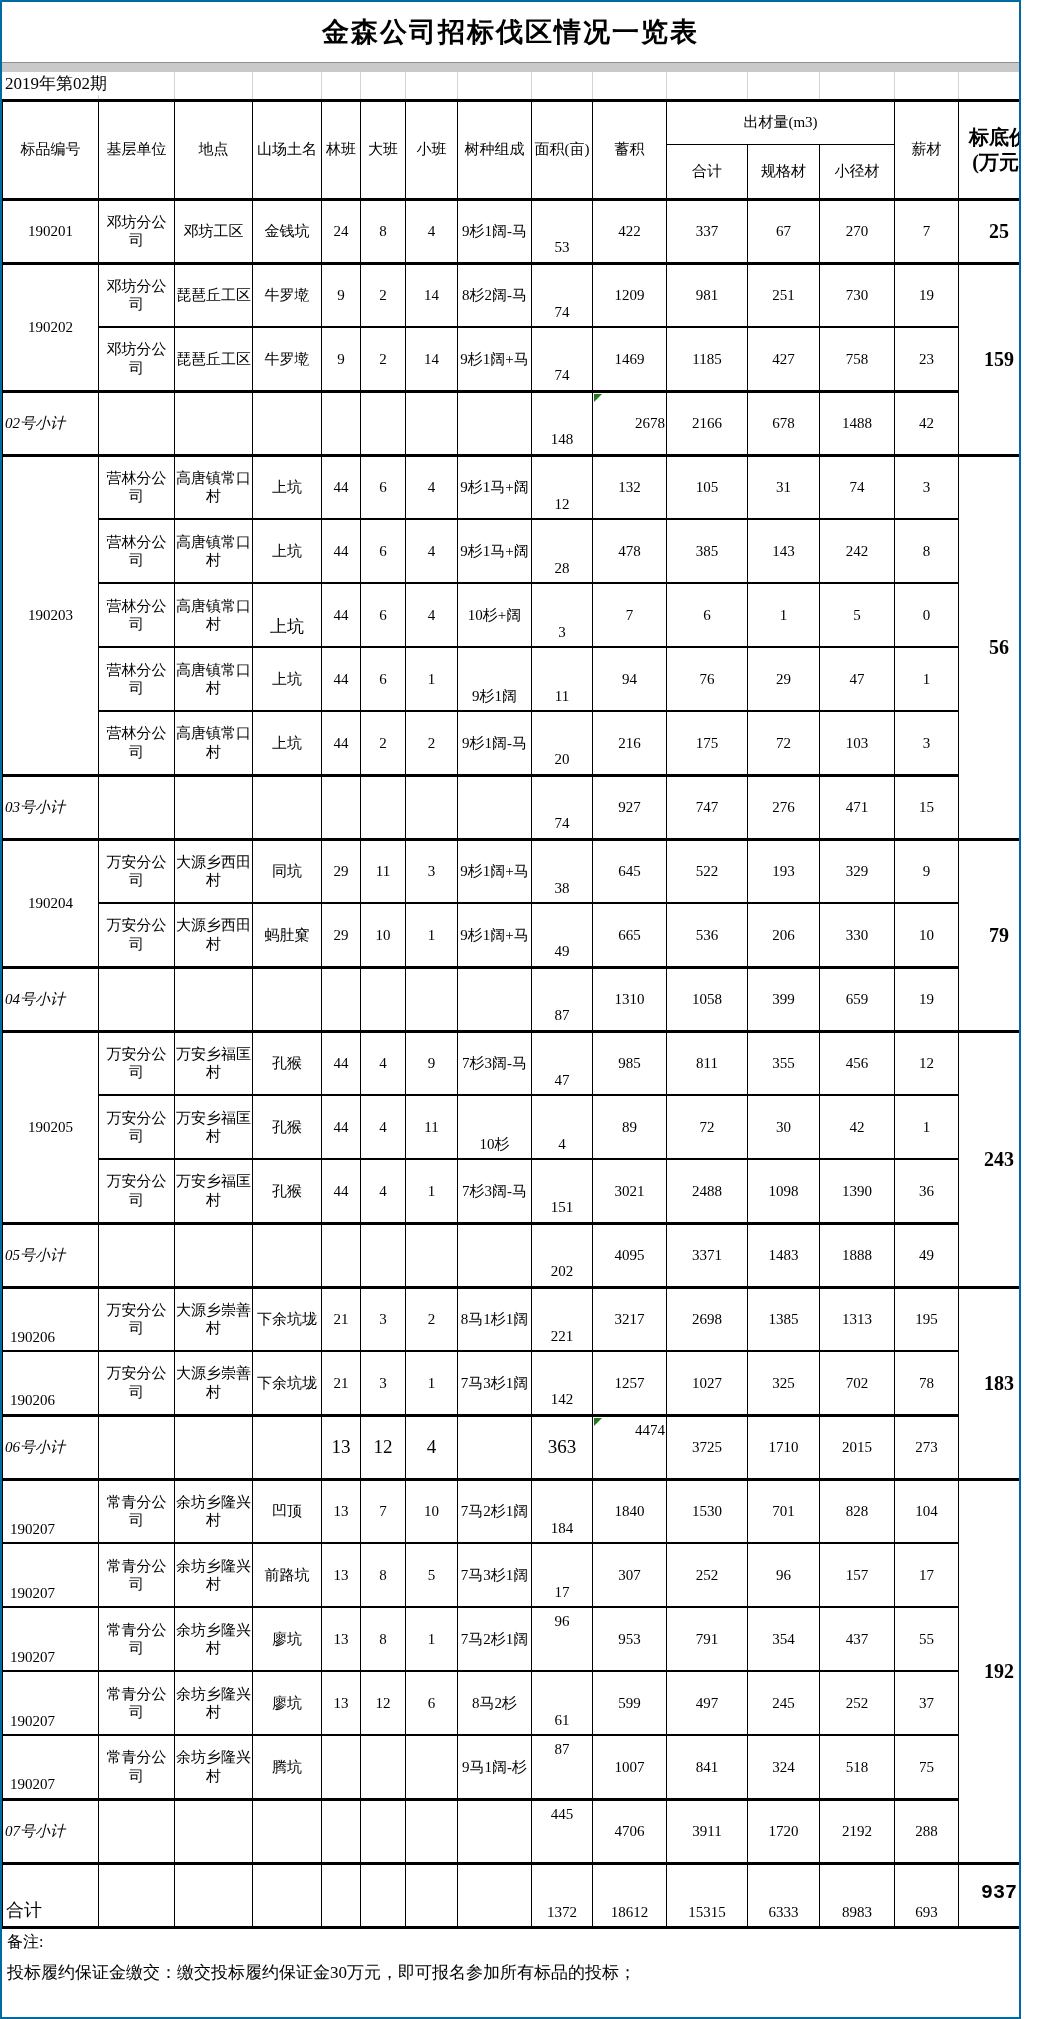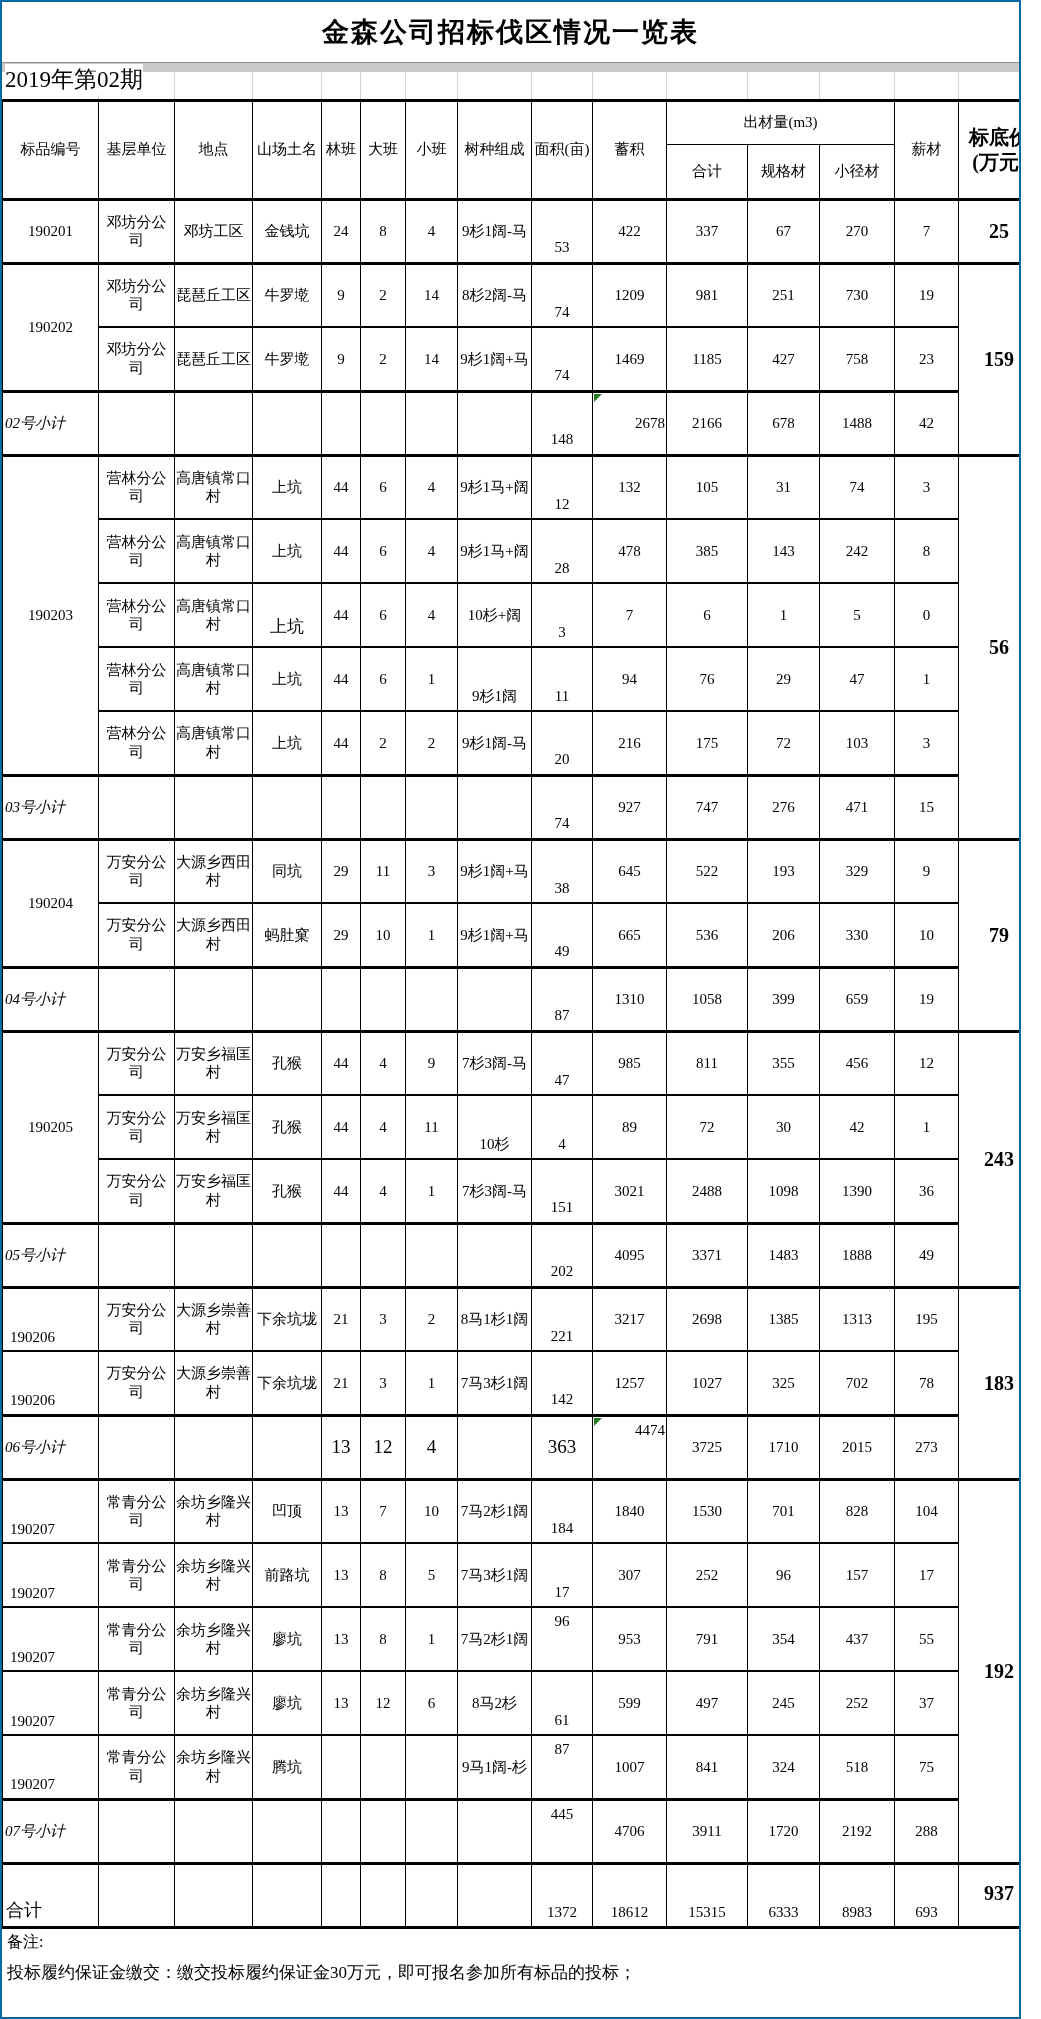--- a/index.html
+++ b/index.html
@@ -4,42 +4,42 @@
 <style>
   * { box-sizing: border-box; margin: 0; padding: 0; }
   html,body { background:#ffffff; }
   body { width:1041px; font-family:"Liberation Serif","DejaVu Serif",serif; color:#000; }
   .page { width:1021px; height:2019px; border:2px solid #0369a1; background:#fff; overflow:hidden; }
   .title-row { height:60px; display:flex; align-items:center; justify-content:center;
                font-size:27px; font-weight:bold; letter-spacing:2px; }
   .gray-band { height:10px; background:#c9c9c9; border-top:1px solid #8f8f8f; }
   .subtitle-row { height:30px; position:relative; border-bottom:3px solid #000; }
   .subtitle-row .vline { position:absolute; top:0; bottom:0; width:1px; background:#d4d4d4; }
-  .subtitle-row .txt { position:absolute; left:3px; bottom:4px; font-size:23px; white-space:nowrap; z-index:2; background:#fff; }
+  .subtitle-row .txt { position:absolute; left:3px; bottom:4px; font-size:17px; white-space:nowrap; z-index:2; background:#fff; }
   table { border-collapse:collapse; table-layout:fixed; width:1037px; }
   th, td { border:1px solid #000; overflow:hidden; }
   thead tr.h1 { height:42px; }
   thead tr.h2 { height:55px; }
   th { font-weight:normal; font-size:15px; line-height:1.25; text-align:center; vertical-align:middle; padding:1px; }
   thead th { border-top-width:0; }
   th.price-h { font-weight:bold; font-size:20px; }
   tbody tr { height:64px; }
   tbody td { border-width:2px 1px; font-size:15px; text-align:center; vertical-align:middle;
              line-height:1.22; padding:1px; }
   tbody tr.grp td { border-top-width:3px; }
   td.vb { vertical-align:bottom; padding-bottom:5px;margin-top:19px; }
   td.vt { vertical-align:top; padding-top:4px; }
   td.lg { font-size:19px; }
   td.price { font-size:20px; font-weight:bold; }
   td.sublabel { text-align:left; padding-left:2px;font-style:italic; }
   td.idlow { vertical-align:bottom; text-align:left; padding-left:7px; padding-bottom:4px; }
   td.mtnlg { font-size:17px; vertical-align:bottom; padding-bottom:8px; }
   tr.total td { vertical-align:bottom; padding-bottom:4px; border-bottom-width:3px; }
   tr.total td.tlabel { text-align:left; font-size:18px; padding-left:3px; }
-  tr.total td.price { vertical-align:middle; }
+  tr.total td.price { vertical-align:middle;font-family:Liberation Mono, monospace; }
   .err { position:relative;text-align:right; }
   .err::after { content:""; position:absolute; left:1px; top:1px;
                 border:4px solid transparent; border-top-color:#1f7a1f; border-left-color:#1f7a1f; }
   .remark { height:84px; padding:3px 5px; }
   .remark .r1 { font-size:16px; }
   .remark .r2 { font-size:17px; margin-top:8px; }
 </style>
 </head>
 <body>
 

